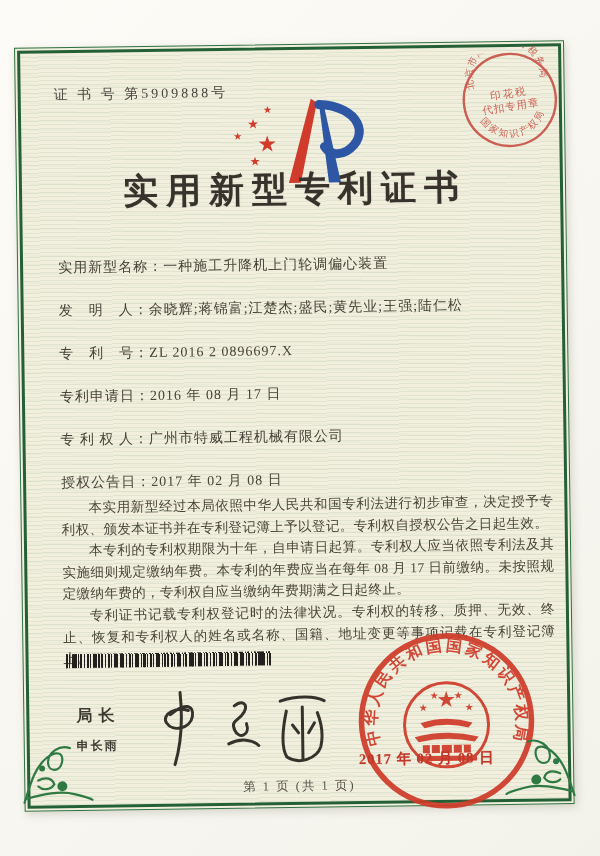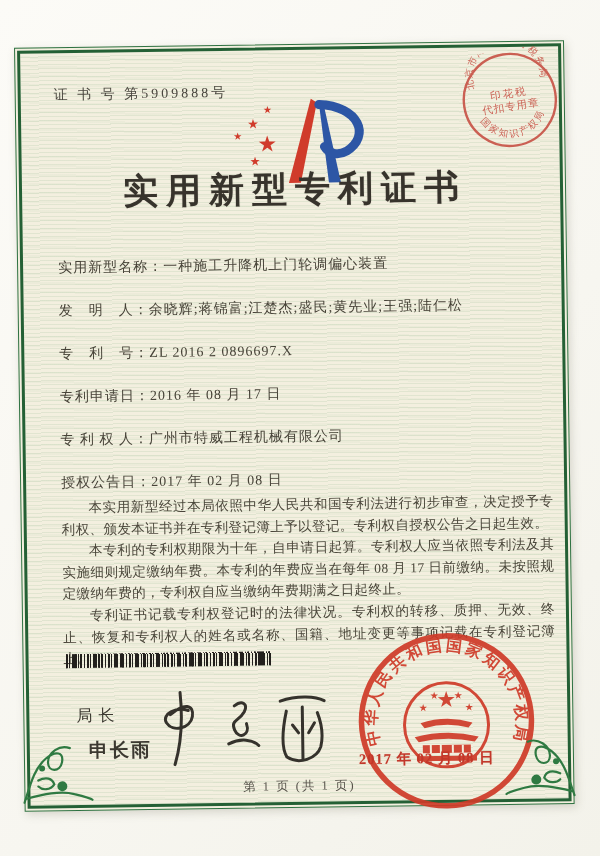--- a/index.html
+++ b/index.html
@@ -32,22 +32,22 @@
   .field{height:43px;font-size:14px;color:#474338;letter-spacing:1px;white-space:nowrap;}
   .paras{left:40px;top:449px;width:492px;font-size:13.5px;line-height:21.6px;
     color:#4a463a;text-align:justify;letter-spacing:.4px;}
   .paras p{margin:0;text-indent:2em;}
   .barcode{left:42px;top:606px;width:206px;height:14px;
     background:
       repeating-linear-gradient(90deg,#23201d 0 1px,transparent 1px 3px),
       repeating-linear-gradient(90deg,#23201d 0 2px,transparent 2px 7px),
       repeating-linear-gradient(90deg,transparent 0 9px,#23201d 9px 11px,transparent 11px 23px);
   }
-  .sig-title{left:52px;top:658px;font-size:16px;letter-spacing:6px;color:#3c3931;font-weight:400;}
-  .sig-name{left:52px;top:690px;font-size:19px;letter-spacing:2px;color:#3c3931;font-weight:600;margin-left:12px;}
+  .sig-title{left:52px;top:658px;font-size:16px;letter-spacing:6px;color:#3c3931;font-weight:700;}
+  .sig-name{left:52px;top:690px;font-size:12px;letter-spacing:2px;color:#3c3931;font-weight:600;}
   .sig-svg{left:118px;top:640px;}
   .seal-svg{left:330px;top:586px;opacity:.92;}
   .seal-date{left:334px;top:706px;font-size:14.5px;color:#c2372a;letter-spacing:1px;font-weight:600;
     text-shadow:0 0 1px rgba(200,60,40,.4);}
   .stamp-svg{left:444px;top:8px;transform:rotate(-8deg);opacity:.85;}
   .footer{left:0;top:733px;width:100%;text-align:center;font-size:12.5px;
     color:#56524a;letter-spacing:2px;}
   .flourish-l{left:-5px;top:676px;}
   .flourish-r{right:-5px;top:676px;transform:scaleX(-1);}
   .logo{left:211px;top:48px;width:150px;height:94px;}

